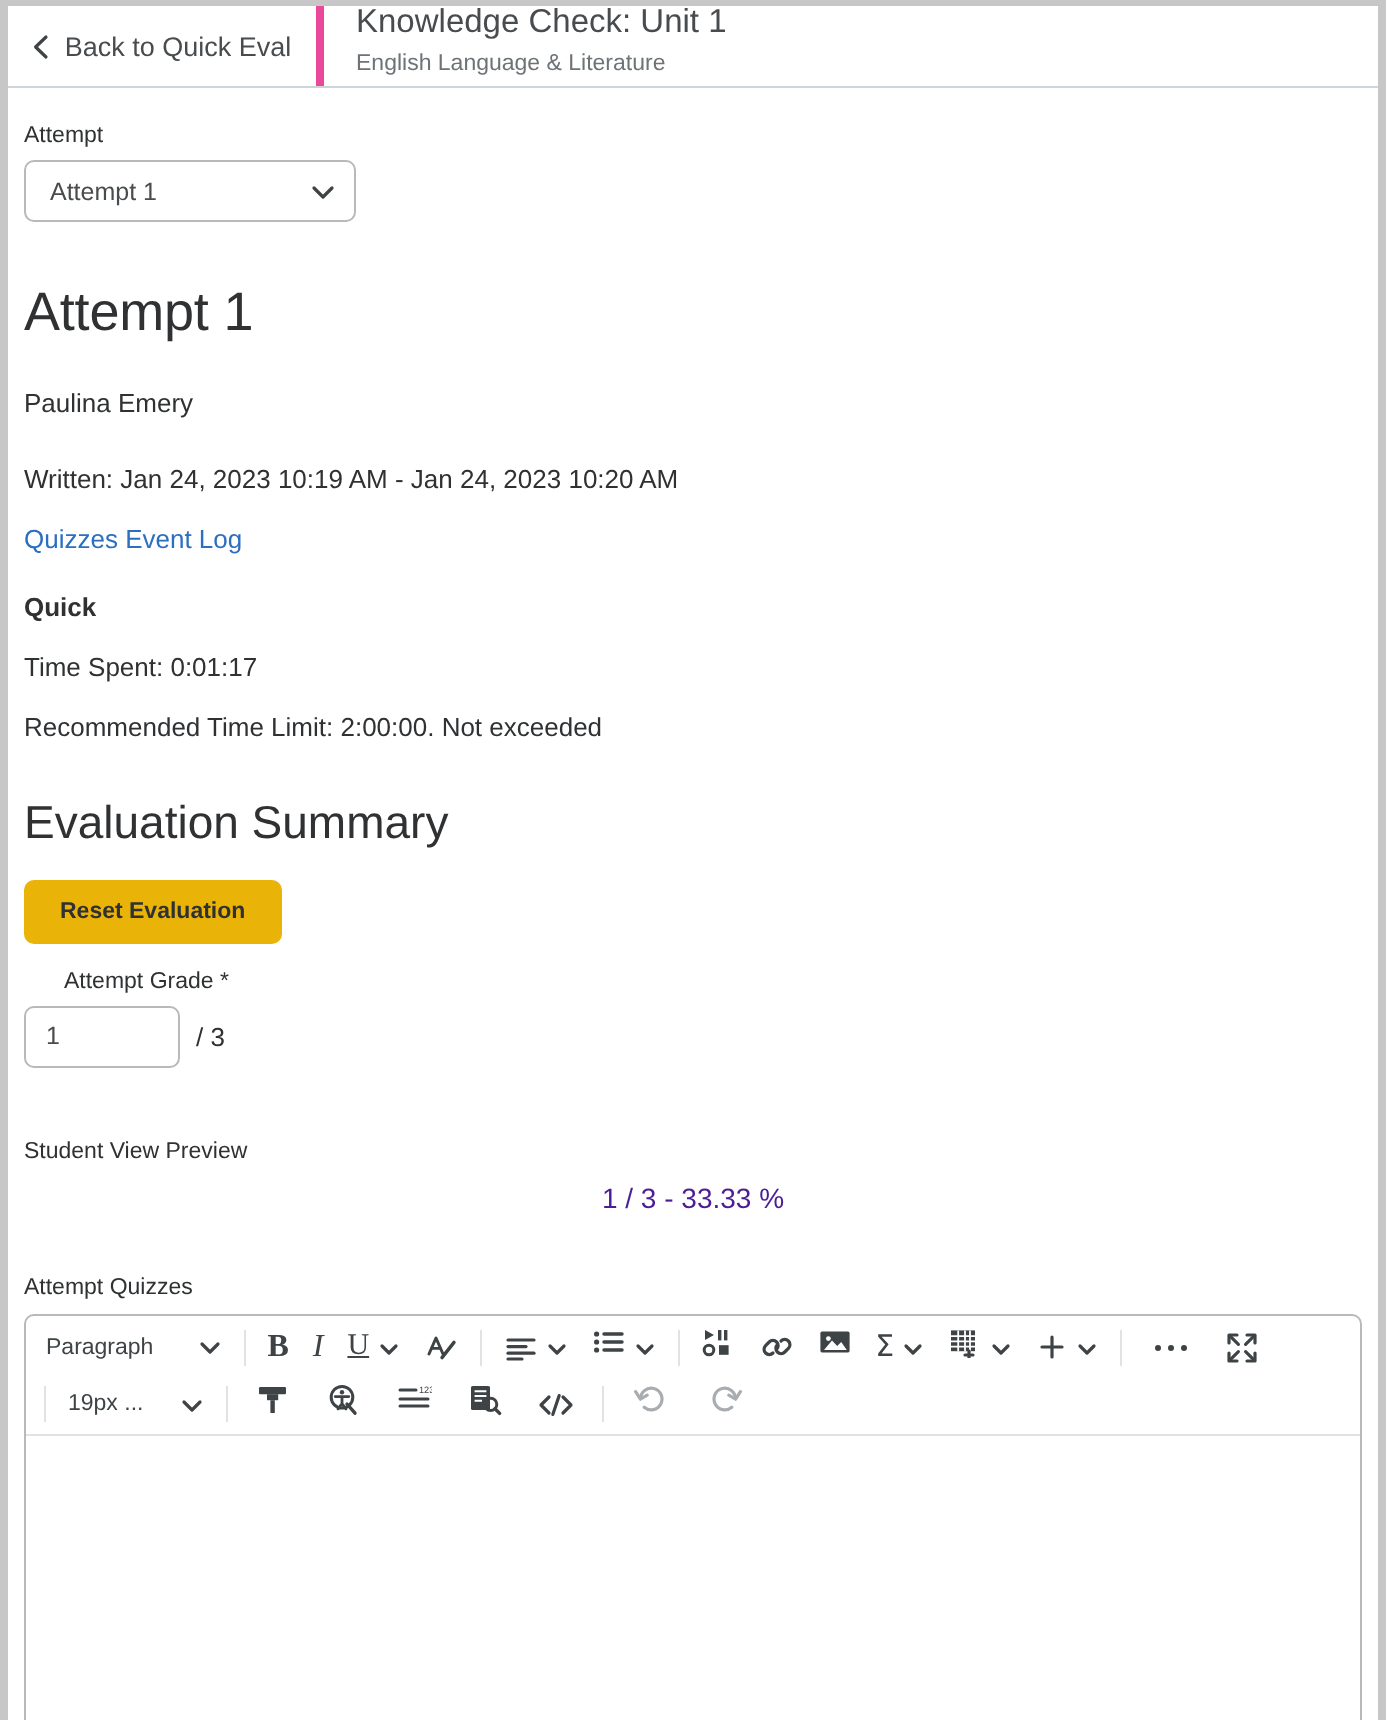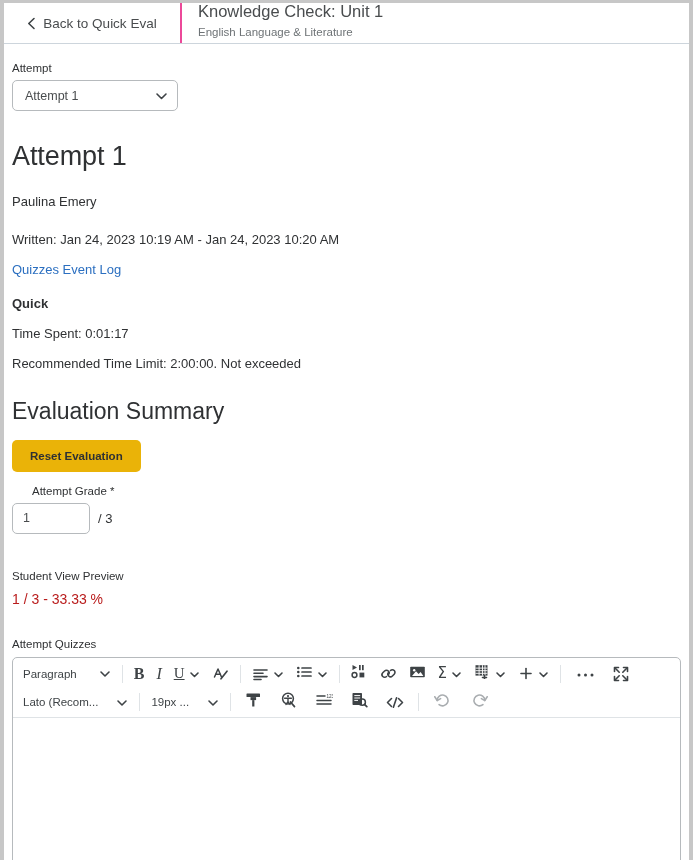--- a/index.html
+++ b/index.html
@@ -32,24 +32,24 @@
   }
 
   
   .header {
     position: absolute; left: 4px; top: 3px; right: 4px; height: 41px;
     background: #ffffff;
     border-bottom: 1px solid #cdd5dc;
     display: flex; align-items: stretch;
   }
   .back-btn {
-    width: 178px;
+    width: 158px;
     display: flex; align-items: center; justify-content: center;
     gap: 7px;
-    border-right: 2px solid #ec4899;
+    border-right: 4px solid #ec4899;
     cursor: pointer;
     color: #494c4e;
     font-size: 13.5px;
   }
   .back-chevron {
     display: inline-block;
     font-size: 14px; line-height: 1; color: #494c4e;
     font-weight: bold;
   }
   .header-titles {
@@ -164,21 +164,21 @@
     border-radius: 5px;
     font-family: "Liberation Sans", sans-serif;
     font-size: 12.5px;
     color: #494c4e;
     padding: 0 10px;
     background: #fff;
   }
   .grade-total { font-size: 13px; color: #2f3133; }
 
   .preview-val {
-    font-size: 14px; color: #b91c1c; margin-top: 9px;
+    font-size: 14px; color: #4c1d95; margin-top: 9px; text-align: center;
   }
 
   
   .editor {
     margin-top: 7px;
     border: 1px solid #b6babd;
     border-radius: 5px;
     background: #ffffff;
     height: 238px;
     display: flex; flex-direction: column;
@@ -475,29 +475,20 @@
               <line x1="14.2" y1="14.2" x2="9.8" y2="9.8"></line>
               <line x1="1.8" y1="14.2" x2="6.2" y2="9.8"></line>
             </svg>
           </span>
         </div>
 
       </div>
 
       <div class="tb-row row2">
 
-        <div class="tb-item">
-          <span class="tb-text">Lato (Recom...</span>
-          <span style="width:10px"></span>
-          <span>
-            <svg class="ic chev" width="12" height="11" viewBox="0 0 12 11">
-                <polyline points="2,4 6,8 10,4"></polyline>
-              </svg>
-          </span>
-        </div>
 
         <div class="tb-sep"></div>
 
         <div class="tb-item">
           <span class="tb-text">19px ...</span>
           <span style="width:10px"></span>
           <span>
             <svg class="ic chev" width="12" height="11" viewBox="0 0 12 11">
                 <polyline points="2,4 6,8 10,4"></polyline>
               </svg>

